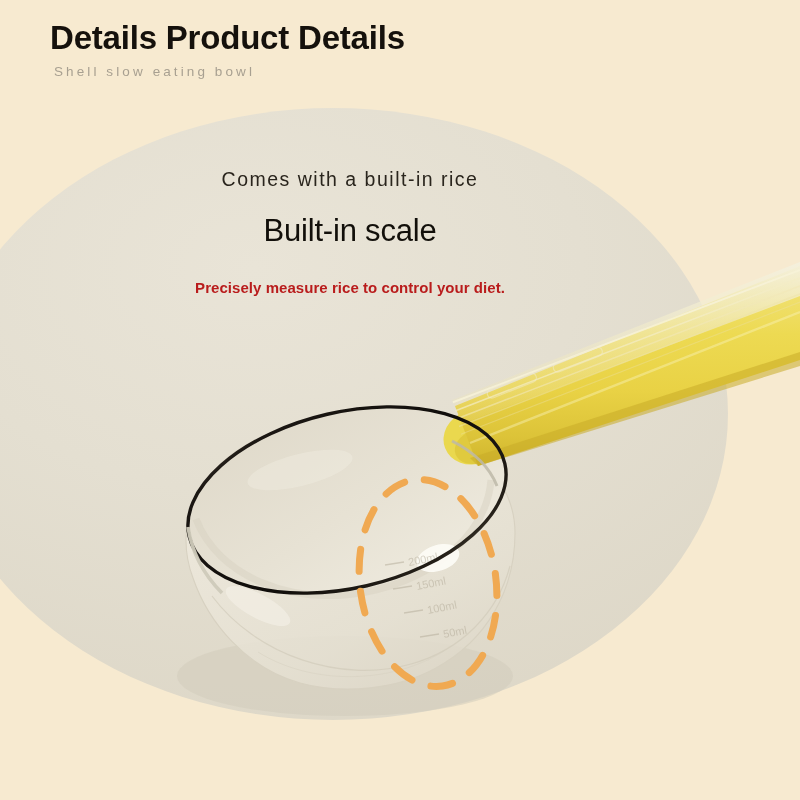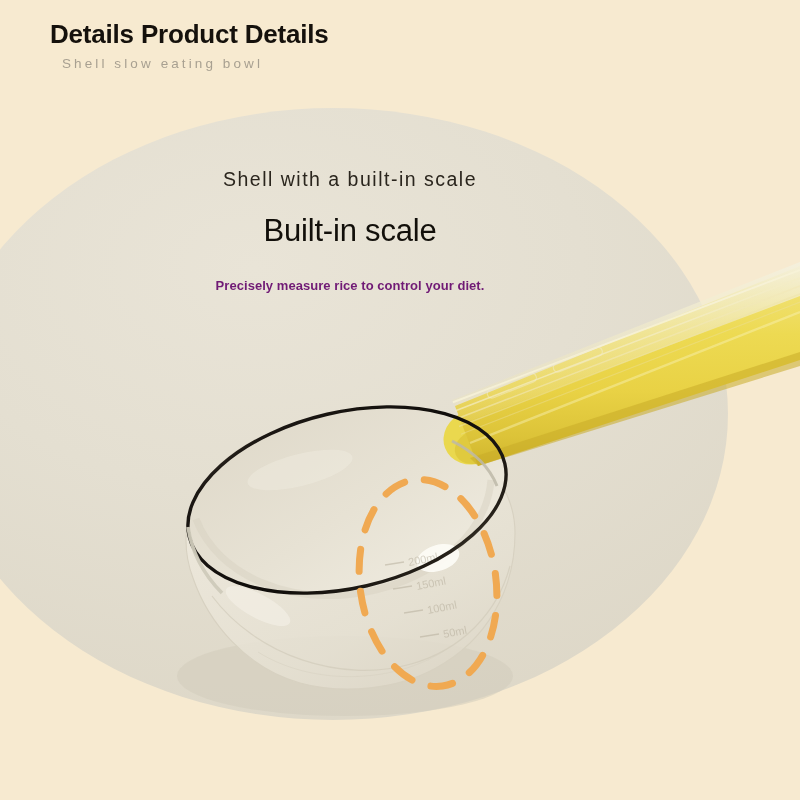--- a/index.html
+++ b/index.html
@@ -24,30 +24,30 @@
   }
 
   
   .header {
     position: absolute;
     left: 50px;
     top: 20px;
     z-index: 40;
   }
   .header-title {
-    font-size: 26px;
+    font-size: 33px;
     font-weight: 700;
     color: #15110c;
     letter-spacing: -0.2px;
     line-height: 1.12;
     white-space: nowrap;
   }
   .header-sub {
     margin-top: 7px;
-    margin-left: 12px;
+    margin-left: 4px;
     font-size: 13.5px;
     font-weight: 400;
     color: #a8a091;
     letter-spacing: 3.1px;
     white-space: nowrap;
   }
 
   
   .scene-circle {
     position: absolute;
@@ -80,23 +80,23 @@
   .copy-head {
     margin-top: 21px;
     font-size: 31px;
     font-weight: 400;
     color: #120f0a;
     letter-spacing: -0.2px;
     line-height: 1.2;
   }
   .copy-note {
     margin-top: 28px;
-    font-size: 13px;
+    font-size: 15px;
     font-weight: 700;
-    color: #701a75;
+    color: #b91c1c;
     letter-spacing: 0.05px;
     line-height: 1.3;
   }
 
   
   .scoop {
     position: absolute;
     left: 0;
     top: 0;
     width: 800px;
@@ -123,21 +123,21 @@
 <div id="stage">
 
   <div class="scene-circle"></div>
 
   <div class="header">
     <div class="header-title">Details Product Details</div>
     <div class="header-sub">Shell slow eating bowl</div>
   </div>
 
   <div class="copy">
-    <div class="copy-kicker">Shell with a built-in scale</div>
+    <div class="copy-kicker">Comes with a built-in rice</div>
     <div class="copy-head">Built-in scale</div>
     <div class="copy-note">Precisely measure rice to control your diet.</div>
   </div>
 
   <div class="scoop">
     <svg width="800" height="800" viewBox="0 0 800 800">
       <defs>
 
         <linearGradient id="bowlBody" x1="0.18" y1="0.1" x2="0.78" y2="1">
           <stop offset="0%" stop-color="#efeade" stop-opacity="0.95"></stop>

